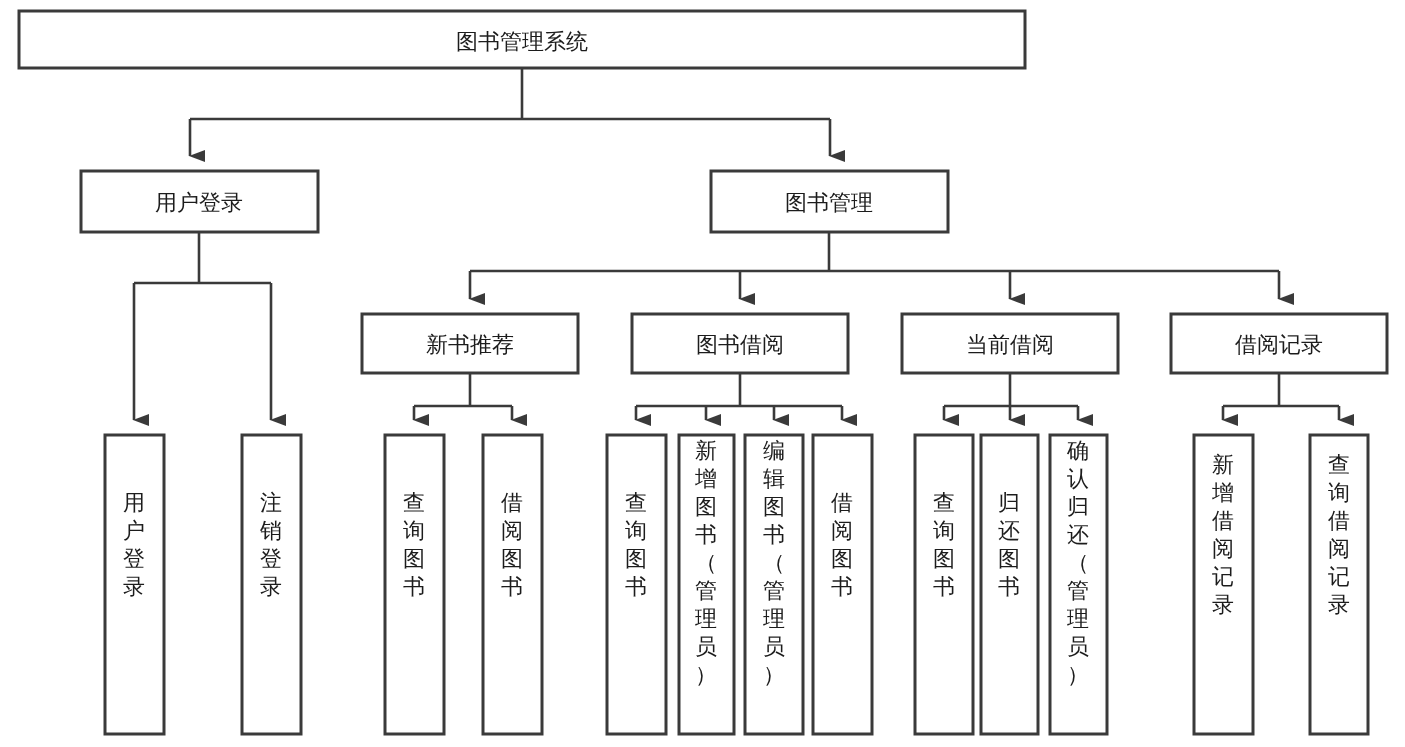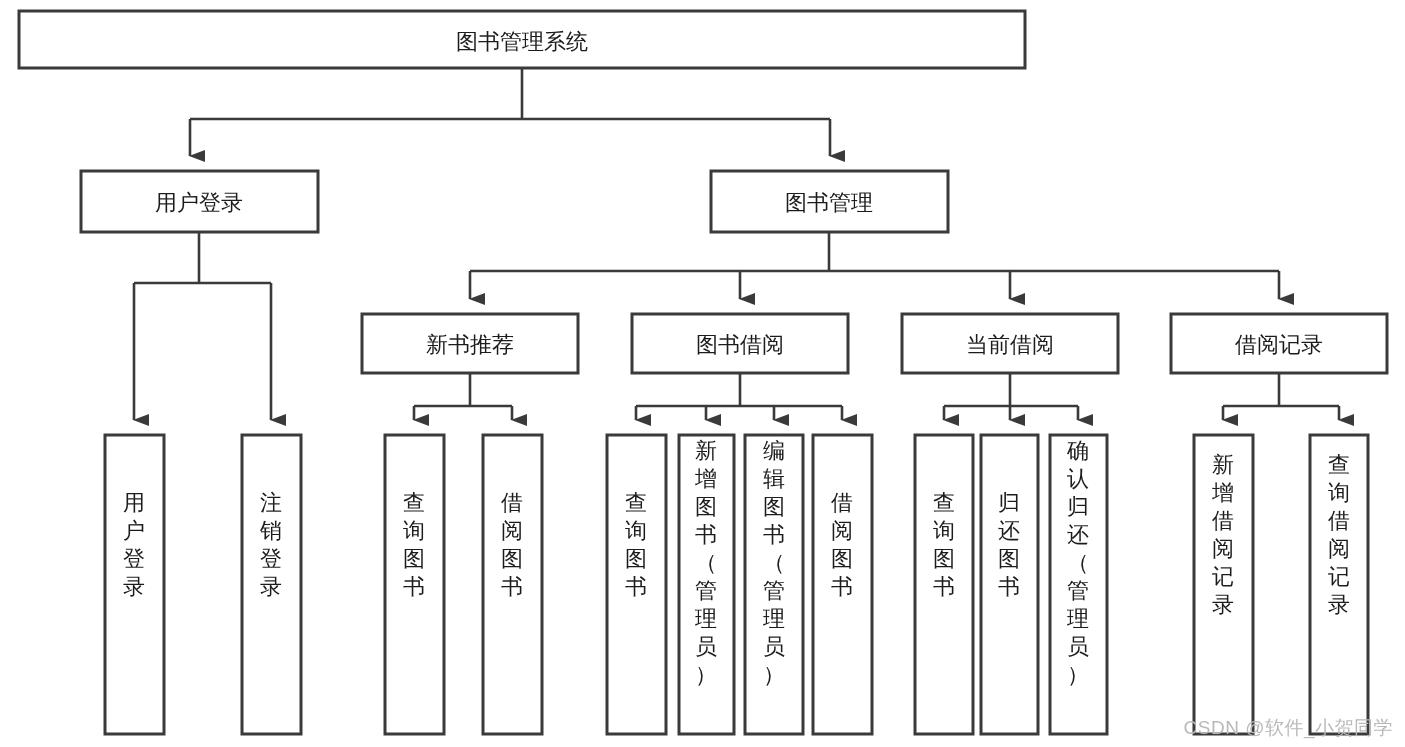--- a/index.html
+++ b/index.html
@@ -230,15 +230,14 @@
       <text class="node-label-vert" x="1223" y="472"><tspan x="1223" y="472">新</tspan><tspan x="1223" y="500">增</tspan><tspan x="1223" y="528">借</tspan><tspan x="1223" y="556">阅</tspan><tspan x="1223" y="584">记</tspan><tspan x="1223" y="612">录</tspan></text>
     </g>
 
     <g>
       <rect class="node-box" x="1310" y="435" width="58" height="299"></rect>
       <text class="node-label-vert" x="1339" y="472"><tspan x="1339" y="472">查</tspan><tspan x="1339" y="500">询</tspan><tspan x="1339" y="528">借</tspan><tspan x="1339" y="556">阅</tspan><tspan x="1339" y="584">记</tspan><tspan x="1339" y="612">录</tspan></text>
     </g>
 
   </svg>
 
-  <div class="watermark">CSDN @软件_小贺同学</div>
 
 </div>
 
 </body></html>

